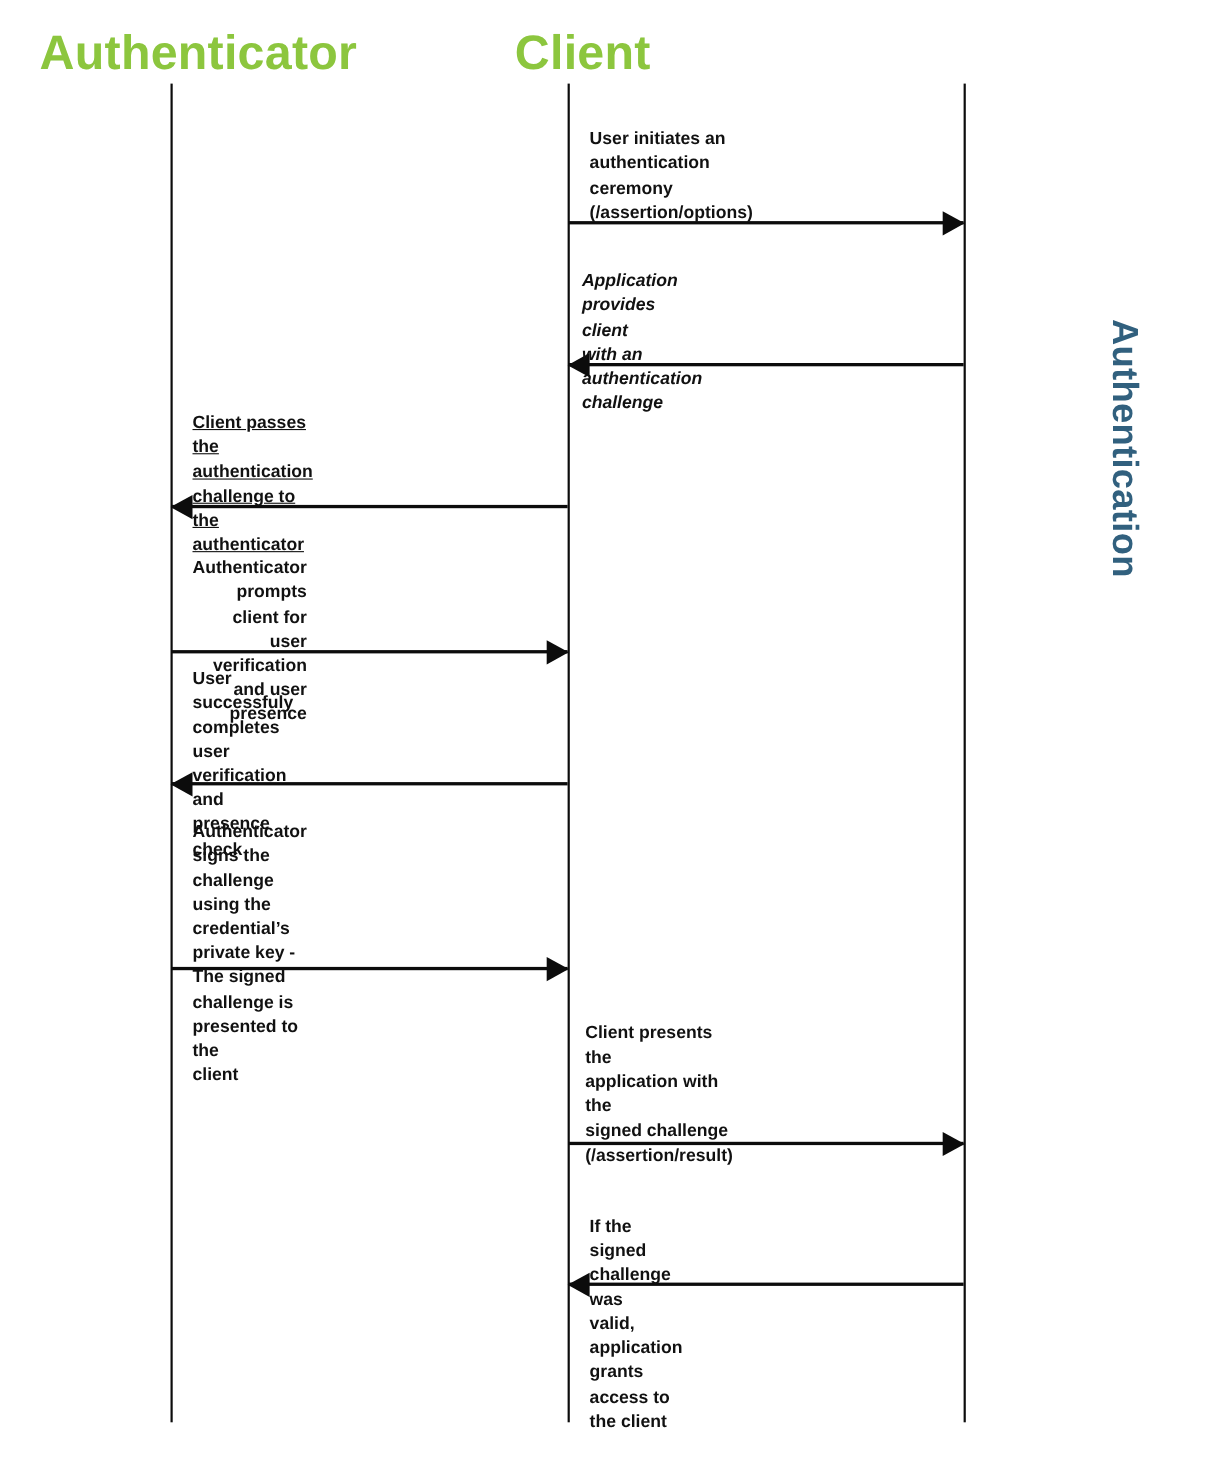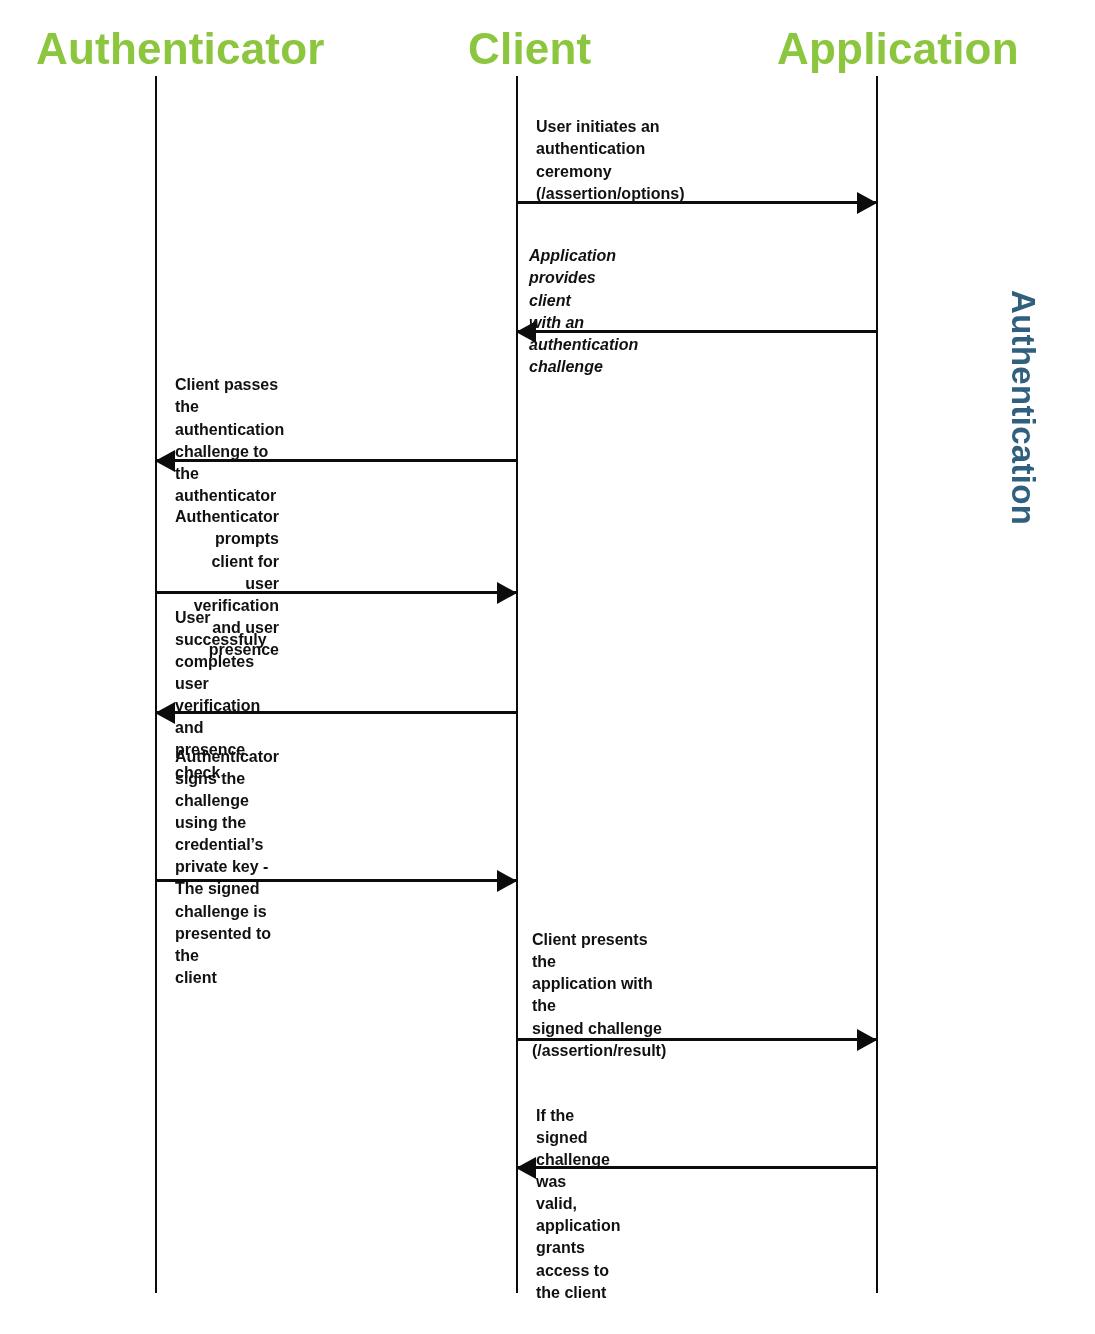--- a/index.html
+++ b/index.html
@@ -97,21 +97,20 @@
 </style>
 </head>
 <body>
 
 <div id="diagram-root">
 
   <div class="actor-label" id="actor-authenticator">Authenticator</div>
 
   <div class="actor-label" id="actor-client">Client</div>
 
-  <div class="actor-label" id="actor-application">Application</div>
 
   <div class="lifeline" id="lifeline-authenticator"></div>
   <div class="lifeline" id="lifeline-client"></div>
   <div class="lifeline" id="lifeline-application"></div>
 
   <div id="phase-authentication">Authentication</div>
 
   <div id="messages-layer">
       <div class="message" style="left: 516px; top: 0px;">
         <div class="arrow-line" style="left: 1px; width: 359px; top: 201px;"></div>
@@ -123,21 +122,21 @@
       <div class="message" style="left: 516px; top: 0px;">
         <div class="arrow-line" style="left: 1px; width: 359px; top: 330px;"></div>
         <div class="arrow-head left" style="top: 321px; left: 0px;"></div>
         <div class="message-text" style="top: 245.4px; left: 13px; max-width: 336px; font-style: italic;">Application provides client
 with an authentication
 challenge</div>
       </div>
       <div class="message" style="left: 155px; top: 0px;">
         <div class="arrow-line" style="left: 1px; width: 360px; top: 459px;"></div>
         <div class="arrow-head left" style="top: 450px; left: 0px;"></div>
-        <div class="message-text" style="top: 374.4px; left: 20px; max-width: 337px;">Client passes the
+        <div class="message-text" style="top: 374.4px; left: 20px; max-width: 337px; text-decoration: underline;">Client passes the
 authentication challenge to
 the authenticator</div>
       </div>
       <div class="message" style="left: 155px; top: 0px;">
         <div class="arrow-line" style="left: 1px; width: 360px; top: 591px;"></div>
         <div class="arrow-head right" style="top: 582px; left: 342px;"></div>
         <div class="message-text" style="top: 506.4px; left: 20px; max-width: 337px; text-align: right;">Authenticator prompts
 client for user verification
 and user presence</div>
       </div>

